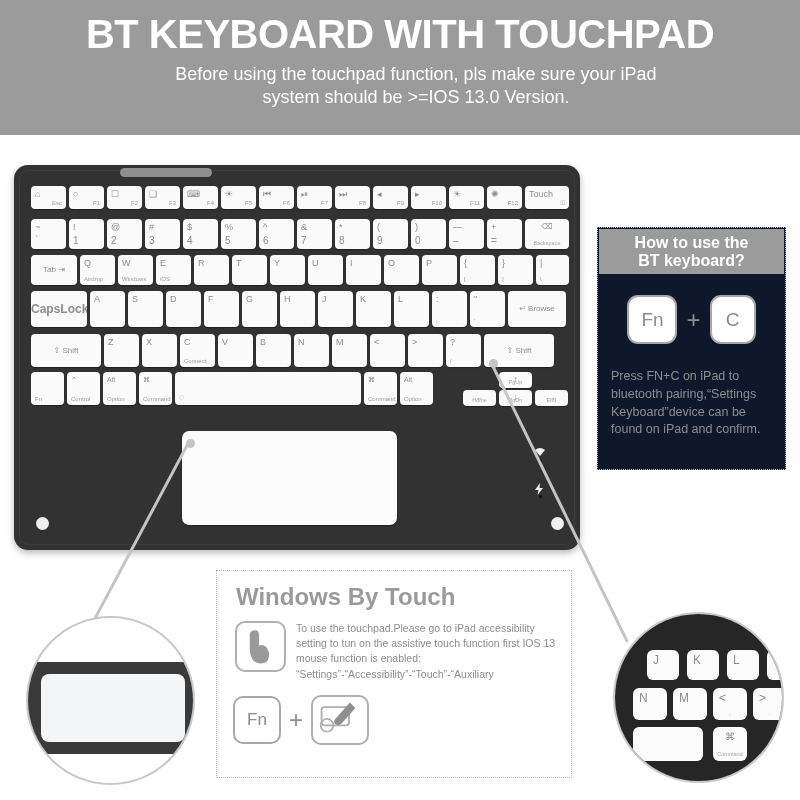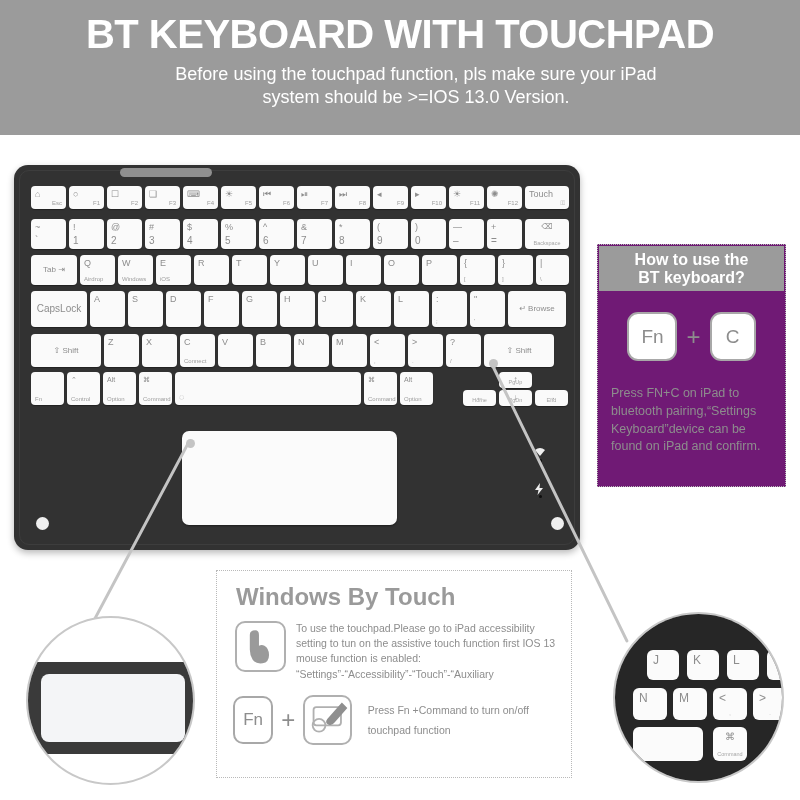--- a/index.html
+++ b/index.html
@@ -87,22 +87,22 @@
     box-shadow:0 1px 2px rgba(0,0,0,.4);
   }
   
   .ind{position:absolute;color:#f2f2f2;}
   .ind-bt{left:534px;top:444px;width:11px;height:11px;}
   .ind-batt{left:534px;top:481px;width:9px;height:11px;}
   .ind-dot{position:absolute;width:3px;height:3px;border-radius:50%;background:#0d0d0d;}
 
   
   .callout-bt{
-    position:absolute;left:597px;top:244px;width:189px;height:243px;
-    border:1px dotted #b9b9b9;background:#701a75;box-sizing:border-box;
+    position:absolute;left:597px;top:227px;width:189px;height:243px;
+    border:1px dotted #b9b9b9;background:#0f172a;box-sizing:border-box;
   }
   .callout-bt .bar{
     position:absolute;left:1px;top:1px;right:1px;height:45px;
     background:#9b9b9b;color:#fff;
     display:flex;align-items:center;justify-content:center;
     text-align:center;font-size:16px;font-weight:bold;line-height:1.12;
   }
   .fnrow{
     position:absolute;left:0;right:0;top:67px;
     display:flex;align-items:center;justify-content:center;gap:9px;
@@ -350,21 +350,21 @@
         <span class="tl">}</span>
         <span class="bl">]</span>
       </div>
       <div class="key" style="width: 33px; height: 30px;">
         <span class="tl">|</span>
         <span class="bl">\</span>
       </div>
     </div>
   <div id="row-home" class="keyrow" style="left:31px;top:291px;">
       <div class="key" style="width: 56px; height: 36px;">
-        <span class="center" style="font-size: 10px;">CapsLock</span>
+        <span class="center" style="font-size: 12px; font-weight: bold;">CapsLock</span>
       </div>
       <div class="key" style="width: 35px; height: 36px;">
         <span class="tl">A</span>
       </div>
       <div class="key" style="width: 35px; height: 36px;">
         <span class="tl">S</span>
       </div>
       <div class="key" style="width: 35px; height: 36px;">
         <span class="tl">D</span>
       </div>
@@ -539,21 +539,20 @@
     <div class="ct-block2">
       <div class="keycap fn2">Fn</div>
       <div class="plus2">+</div>
       <div class="padicon">
         <svg viewBox="0 0 54 46" width="50" height="42" style="position:absolute;left:0;top:0;">
           <rect x="9" y="11" width="30" height="20" rx="3" fill="none" stroke="#b0b0b0" stroke-width="2"></rect>
           <circle cx="15" cy="31" r="7" fill="none" stroke="#b0b0b0" stroke-width="2"></circle>
           <path d="M40 6 L24 24 q-3 4 1 6 q4 2 7 -2 L46 12 Z" fill="#8f8f8f"></path>
         </svg>
       </div>
-      <div class="txt2">Press Fn +Command to turn on/off touchpad function</div>
     </div>
   </div>
 
   <div class="mag mag-left">
     <div class="ml-bar"></div>
     <div class="ml-pad"></div>
   </div>
 
   <div class="mag mag-right">
     <div class="mr-bg"></div>

